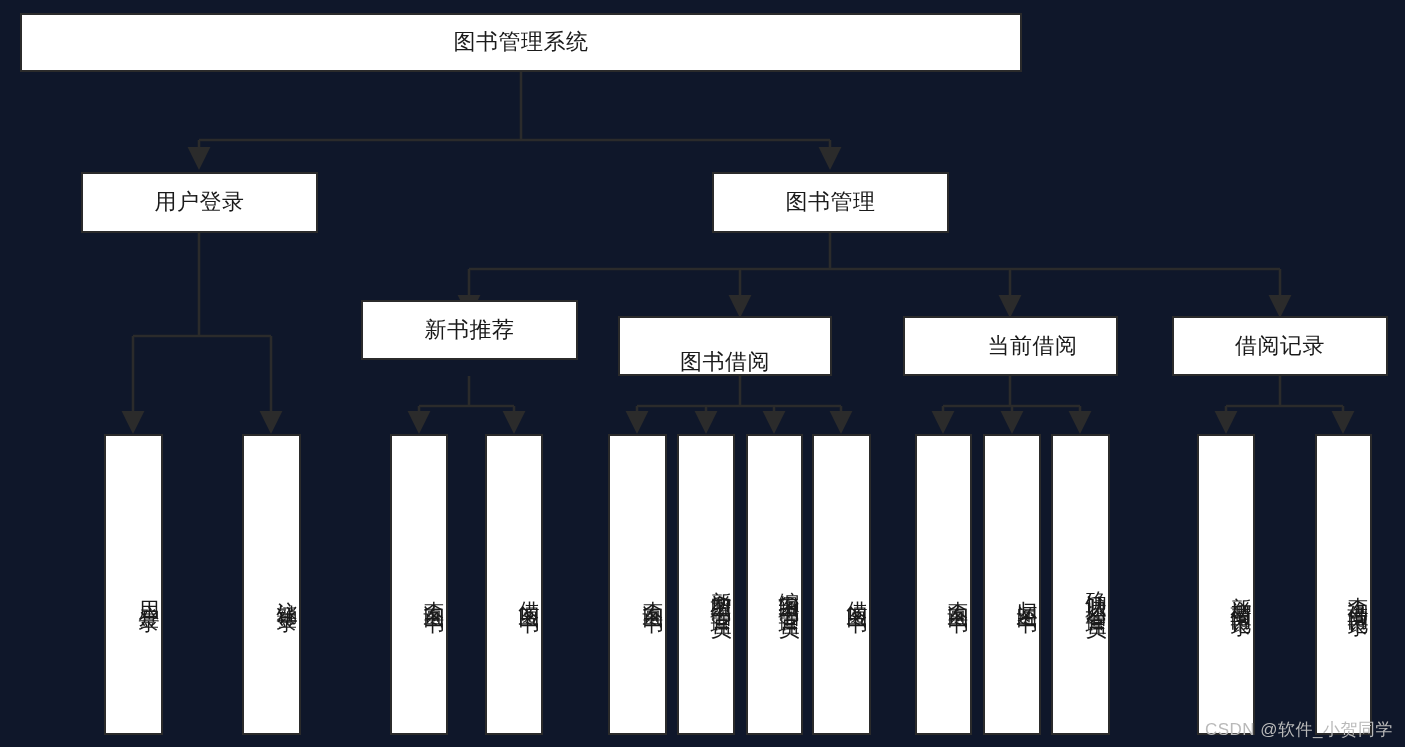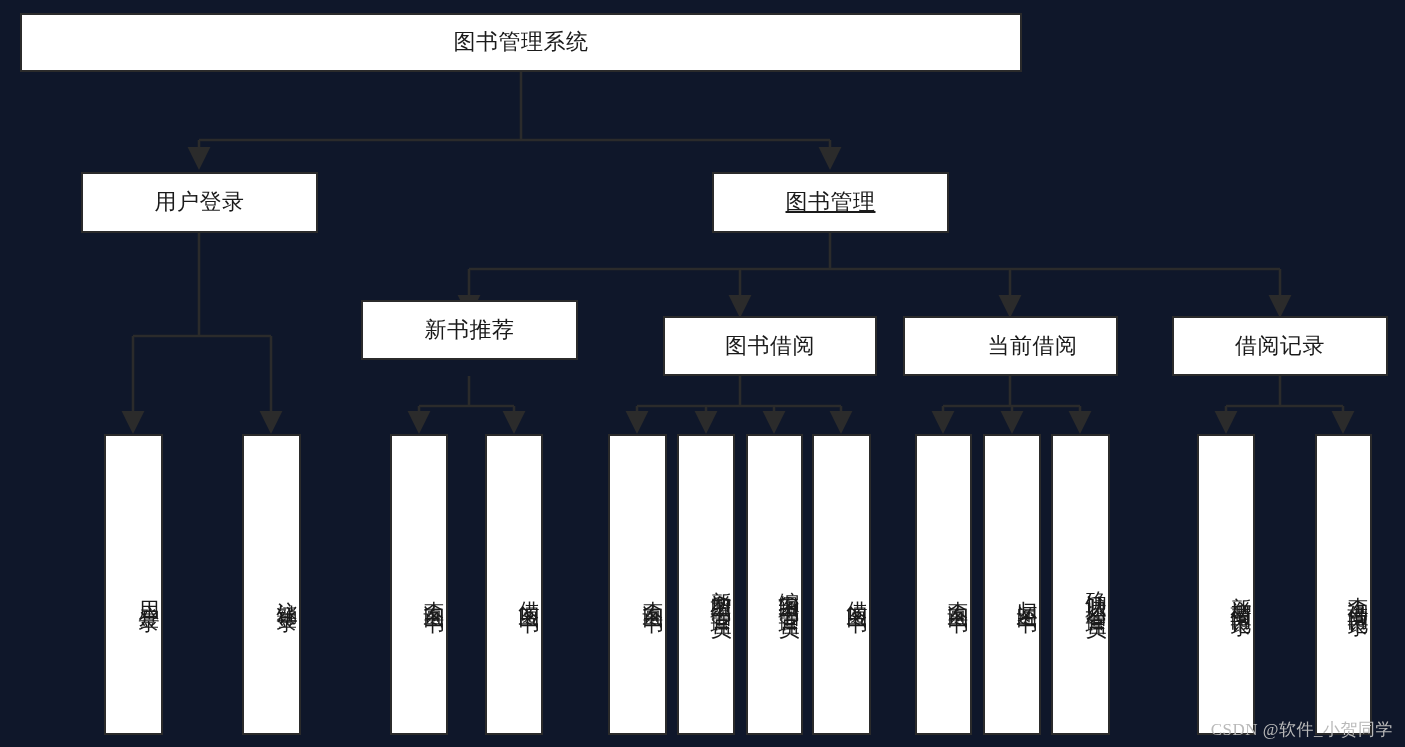--- a/index.html
+++ b/index.html
@@ -55,21 +55,20 @@
   }
   #watermark {
     position: absolute;
     right: 12px;
     bottom: 6px;
     font-size: 17px;
     color: #b9b9b9;
     letter-spacing: 0.5px;
     white-space: nowrap;
     pointer-events: none;
-    font-family: Liberation Serif, serif;
   }
 </style>
 </head>
 <body>
 
 <div id="canvas">
 
   <svg id="edges" viewBox="0 0 1405 747" xmlns="http://www.w3.org/2000/svg">
     <defs>
       <marker id="arrow" viewBox="0 0 12 12" refX="10" refY="6" markerWidth="9" markerHeight="9" orient="auto-start-reverse">
@@ -120,28 +119,28 @@
     </g>
   </svg>
 
   <div class="node horiz" style="left:20px; top:13px; width:1002px; height:59px;">
     <span class="label">图书管理系统</span>
   </div>
 
   <div class="node horiz" style="left:81px; top:172px; width:237px; height:61px;">
     <span class="label">用户登录</span>
   </div>
-  <div class="node horiz" style="left:712px; top:172px; width:237px; height:61px;text-decoration:underline;">
+  <div class="node horiz" style="left:712px; top:172px; width:237px; height:61px;">
     <span class="label">图书管理</span>
   </div>
 
   <div class="node horiz" style="left:361px; top:300px; width:217px; height:60px;">
     <span class="label">新书推荐</span>
   </div>
-  <div class="node horiz" style="left:663px; top:316px; width:214px; height:60px;">
+  <div class="node horiz" style="left:618px; top:316px; width:214px; height:60px;align-items:flex-end;">
     <span class="label">图书借阅</span>
   </div>
   <div class="node horiz" style="left:903px; top:316px; width:215px; height:60px;padding-left:44px;">
     <span class="label">当前借阅</span>
   </div>
   <div class="node horiz" style="left:1172px; top:316px; width:216px; height:60px;">
     <span class="label">借阅记录</span>
   </div>
 
   <div class="node vert" style="left:104px; top:434px; width:59px; height:301px;">

